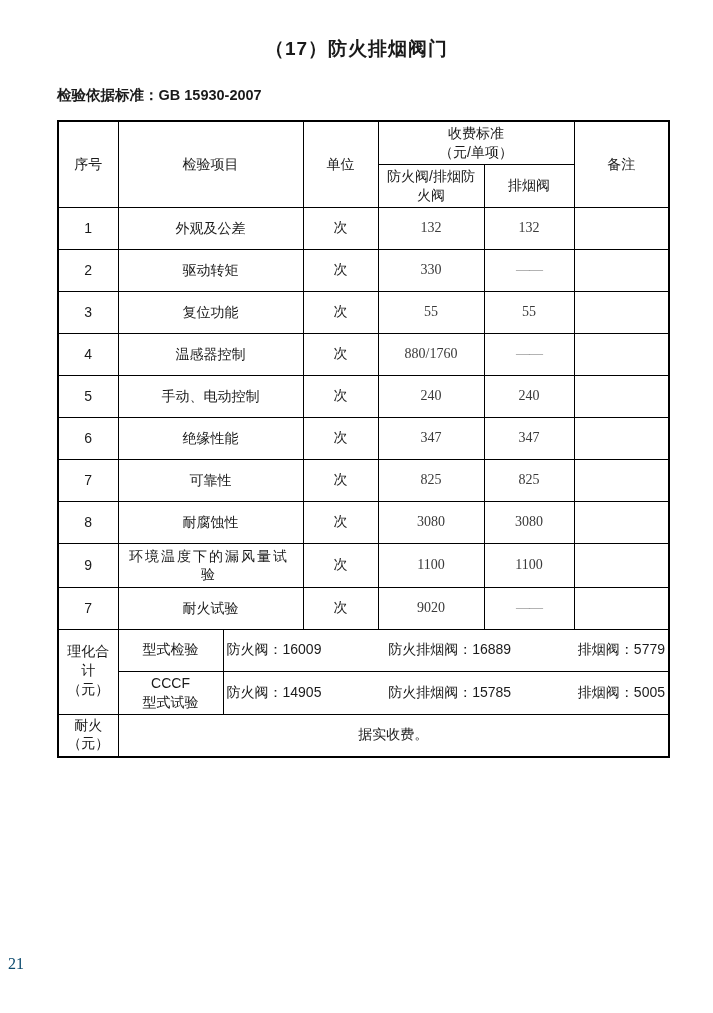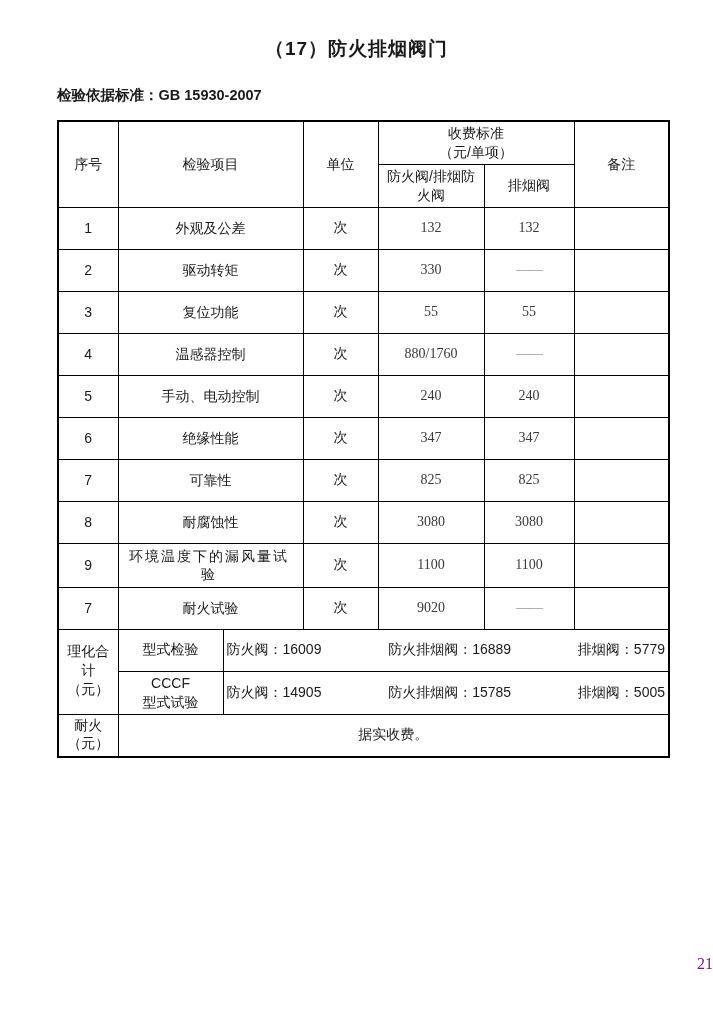--- a/index.html
+++ b/index.html
@@ -77,24 +77,24 @@
   td.wrap-label { line-height: 1.35; font-family: Liberation Mono, monospace; }
   td.naihuo-value {
     text-align: left;
     padding-left: 12px;
   }
   .page-number {
     position: absolute;
     left: 0;
     width: 100%;
     top: 955px;
-    text-align: right;
+    text-align: left;
     font-family: "Liberation Serif", serif;
     font-size: 16px;
-    color: #701a75;
+    color: #0c4a6e;
     padding-left: 8px;
   }
 </style>
 </head>
 <body>
 
 <div>
 
   <h1 class="page-title">（17）防火排烟阀门</h1>
 

